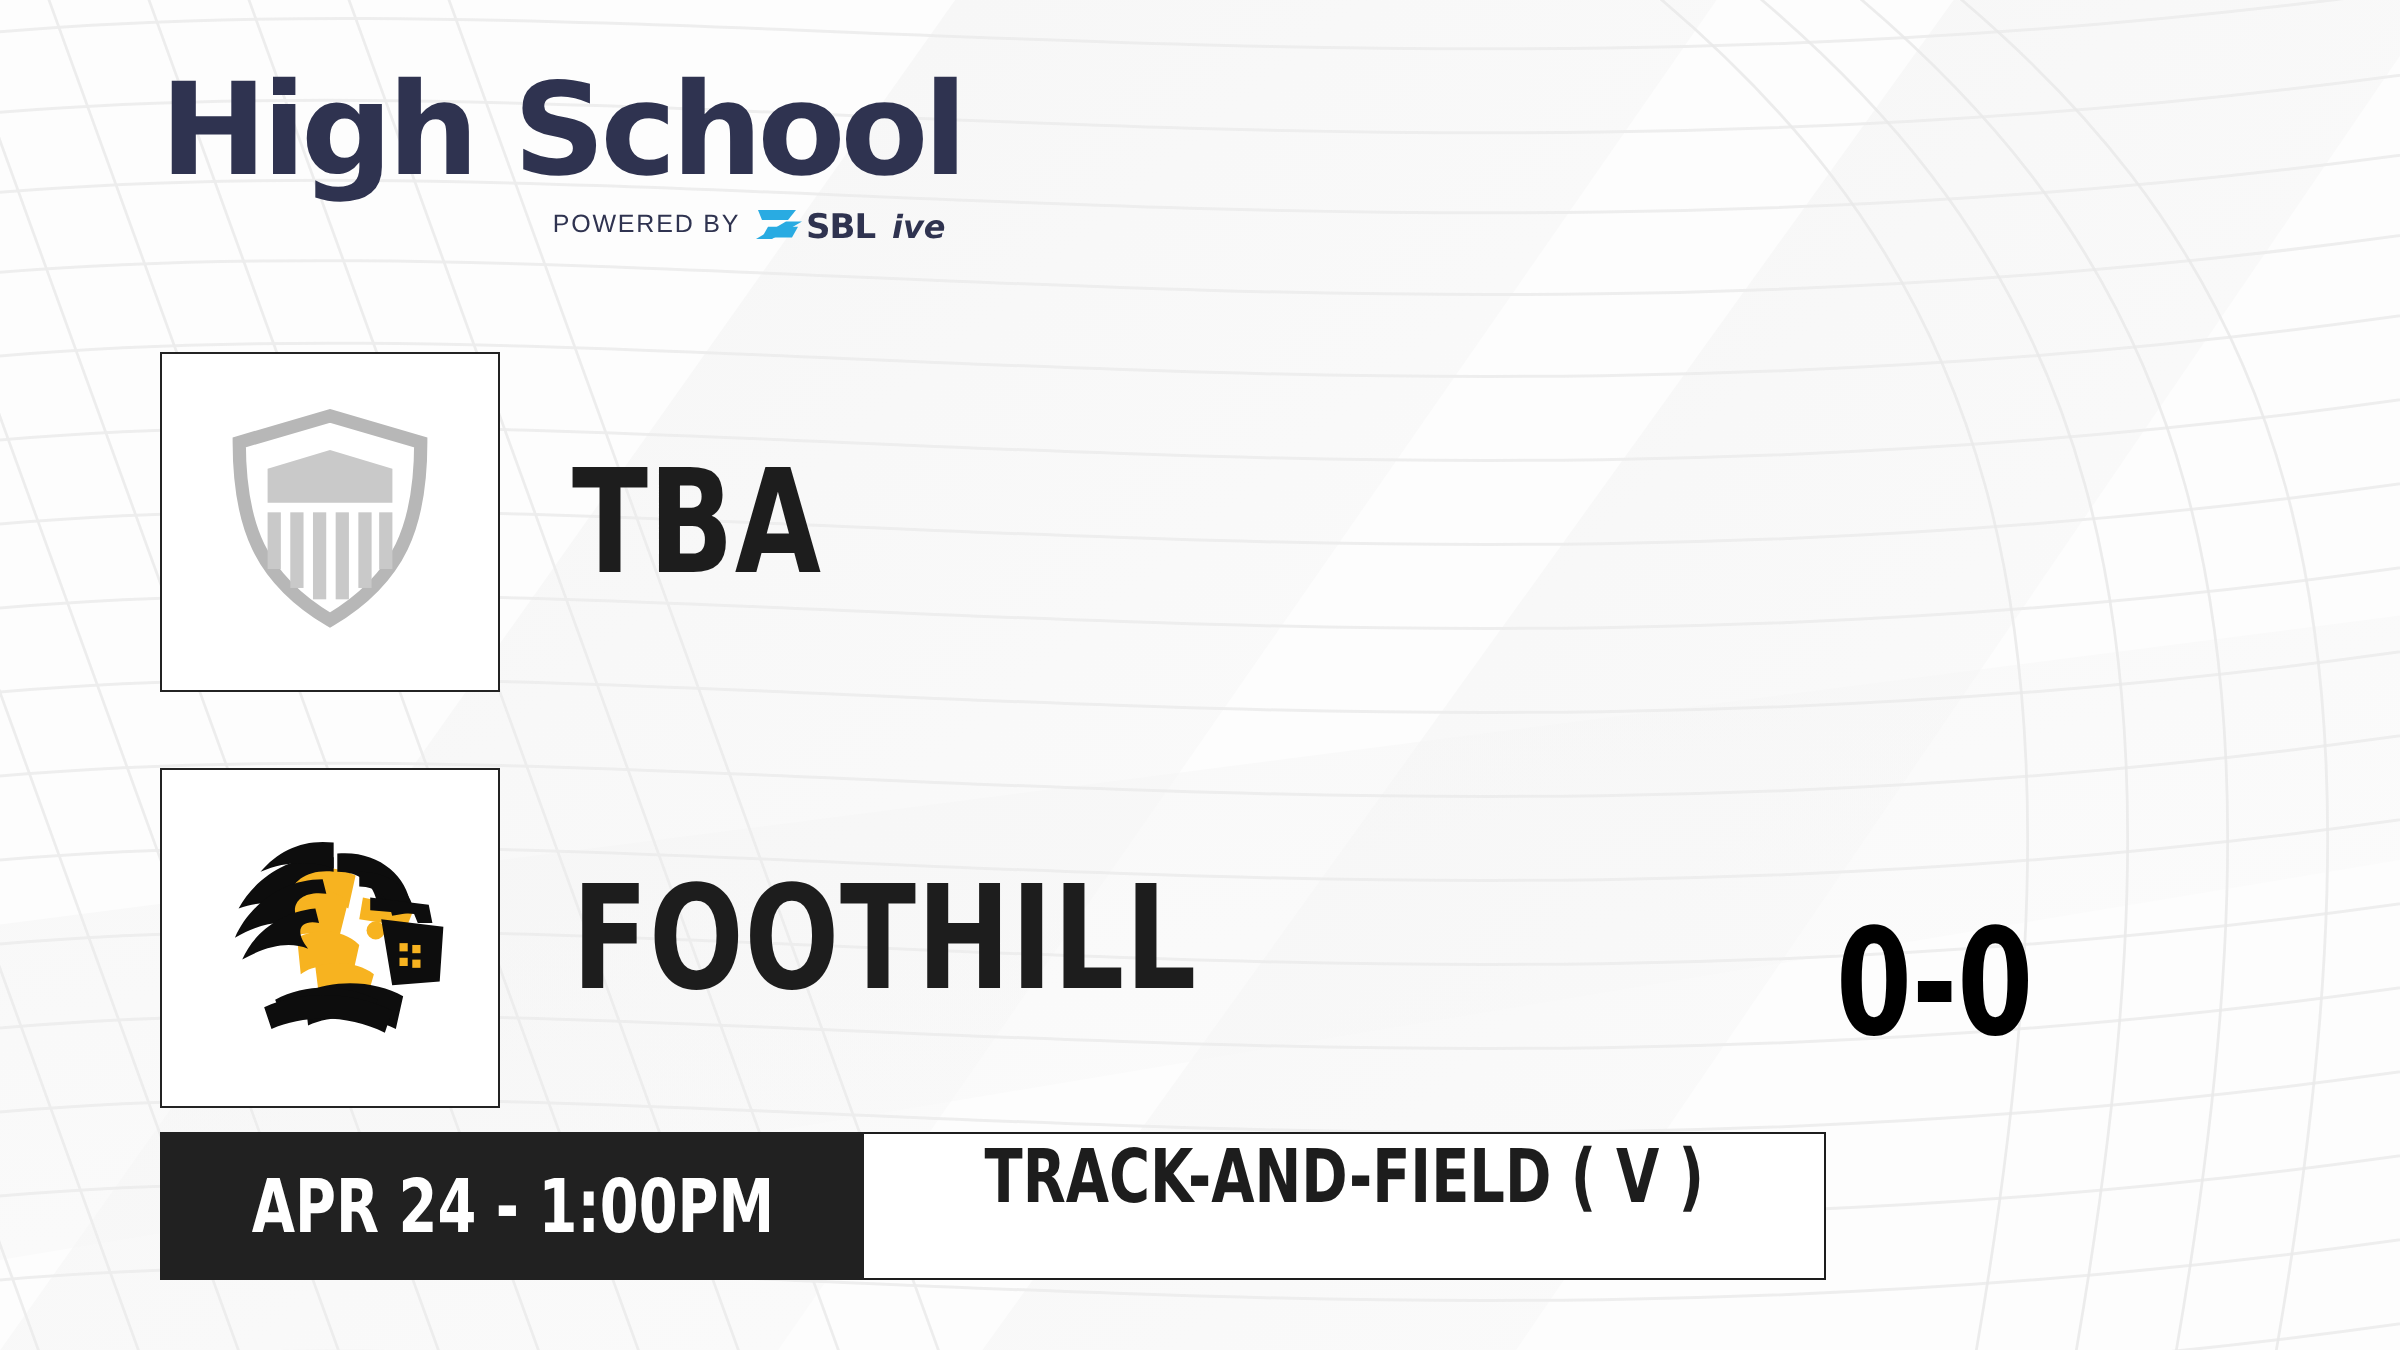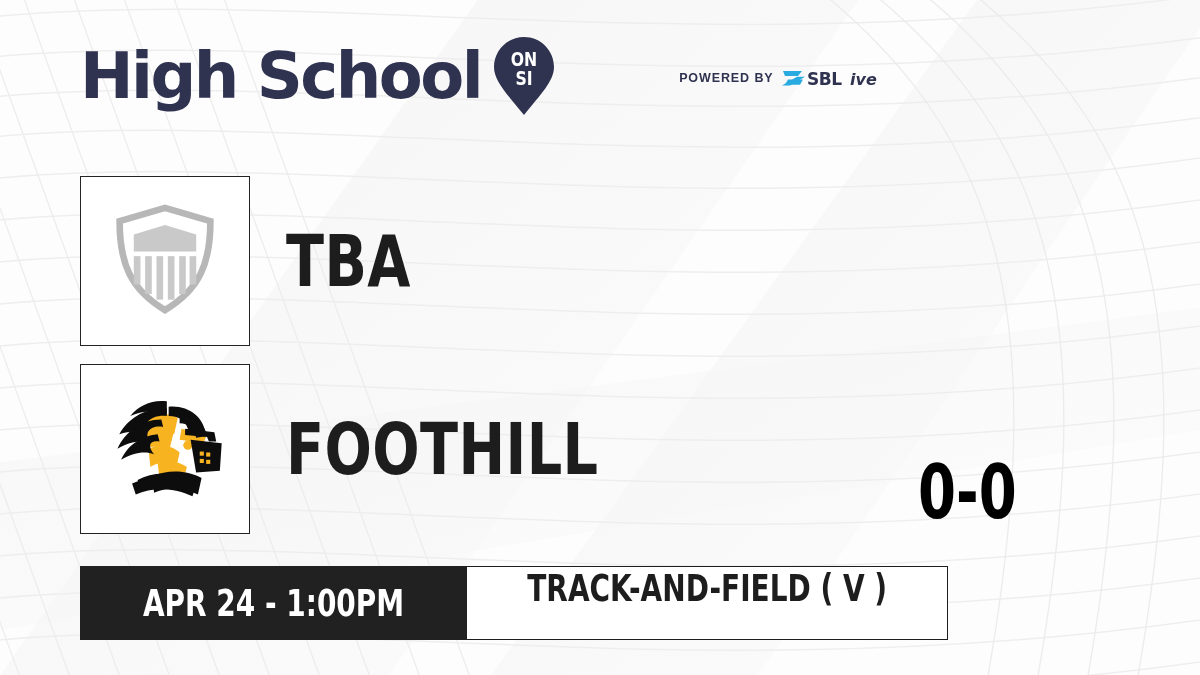--- a/index.html
+++ b/index.html
@@ -16,55 +16,55 @@
     position:absolute; inset:0;
     width:1200px; height:675px;
     background:#fdfdfd;
     overflow:hidden;
   }
   #bg-waves { position:absolute; inset:0; width:1200px; height:675px; }
 
   
   .logo-block {
     position:absolute; left:80px; top:36px;
-    display:flex; align-items:center;
+    display:flex; flex-direction:column; align-items:flex-end;
   }
   .logo-row { display:flex; align-items:center; }
   .logo-word {
     font-family:"DejaVu Sans", sans-serif;
     font-weight:bold;
     font-size:64px;
     letter-spacing:-2.5px;
     color:#2f3350;
     line-height:0.95;
     white-space:nowrap;
   }
   .pin-badge { position:relative; margin-left:12px; width:62px; height:80px; }
 
   .powered {
     display:flex; align-items:center; gap:7px;
     margin-top:4px; margin-left:124px;
   }
   .powered-label {
     font-family:"Liberation Sans", sans-serif;
-    font-weight:bold;
+    font-weight:normal;
     font-size:12.5px;
     letter-spacing:0.9px;
     color:#2f3350;
     white-space:nowrap;
   }
   .sblive-mark { display:flex; align-items:center; }
 
   
   .team-row {
     position:absolute;
     display:flex; align-items:center;
   }
   #team-row-0 { left:80px; top:176px; }
-  #team-row-1 { left:80px; top:364px; }
+  #team-row-1 { left:80px; top:384px; }
 
   .logo-box {
     width:170px; height:170px;
     background:#ffffff;
     border:1.6px solid #232323;
     display:flex; align-items:center; justify-content:center;
     flex:none;
   }
   .team-name {
     margin-left:36px;
@@ -94,21 +94,21 @@
 
   
   .footer {
     position:absolute; left:80px; top:566px;
     display:flex; align-items:stretch; height:74px;
   }
   .footer-date {
     background:#212121;
     color:#ffffff;
     display:flex; align-items:center; justify-content:center;
-    padding:0 38px;
+    padding:0 20px;
     min-width:352px;
   }
   .footer-date span {
     font-family:"DejaVu Sans Condensed","DejaVu Sans", sans-serif;
     font-weight:bold;
     font-size:37px;
     letter-spacing:0px;
     white-space:nowrap;
     transform:scaleX(0.84);
     display:inline-block;
@@ -194,27 +194,20 @@
         <path d="M880,-40 C1100,120 1160,300 1080,720"></path>
         <path d="M930,-40 C1150,120 1210,300 1130,720"></path>
       </g>
     </g>
   </svg>
 
   <div class="logo-block">
     <div class="logo-row">
       <div class="logo-word">High School</div>
 
-      <div class="pin-badge">
-        <svg viewBox="0 0 62 80" width="62" height="80" aria-hidden="true">
-          <path d="M31 1 C14.4 1 1 14.4 1 31 C1 45 14 58 31 79 C48 58 61 45 61 31 C61 14.4 47.6 1 31 1 Z" fill="#2f3350"></path>
-          <text x="31" y="30" text-anchor="middle" font-family="DejaVu Sans Condensed, DejaVu Sans, sans-serif" font-size="19" font-weight="bold" fill="#ffffff" transform="scale(0.92 1) translate(2.7 0)">ON</text>
-          <text x="31" y="49" text-anchor="middle" font-family="DejaVu Sans Condensed, DejaVu Sans, sans-serif" font-size="19" font-weight="bold" fill="#ffffff" transform="scale(0.92 1) translate(2.7 0)">SI</text>
-        </svg>
-      </div>
     </div>
 
     <div class="powered">
       <div class="powered-label">POWERED BY</div>
       <div class="sblive-mark">
         <svg viewBox="0 0 104 22" width="104" height="22" aria-hidden="true">
 
           <g fill="#29abe2">
             <polygon points="2,4 21,4 17,9 4,9"></polygon>
             <polygon points="16,9.8 24,9.8 9,18.5 1,18.5"></polygon>

